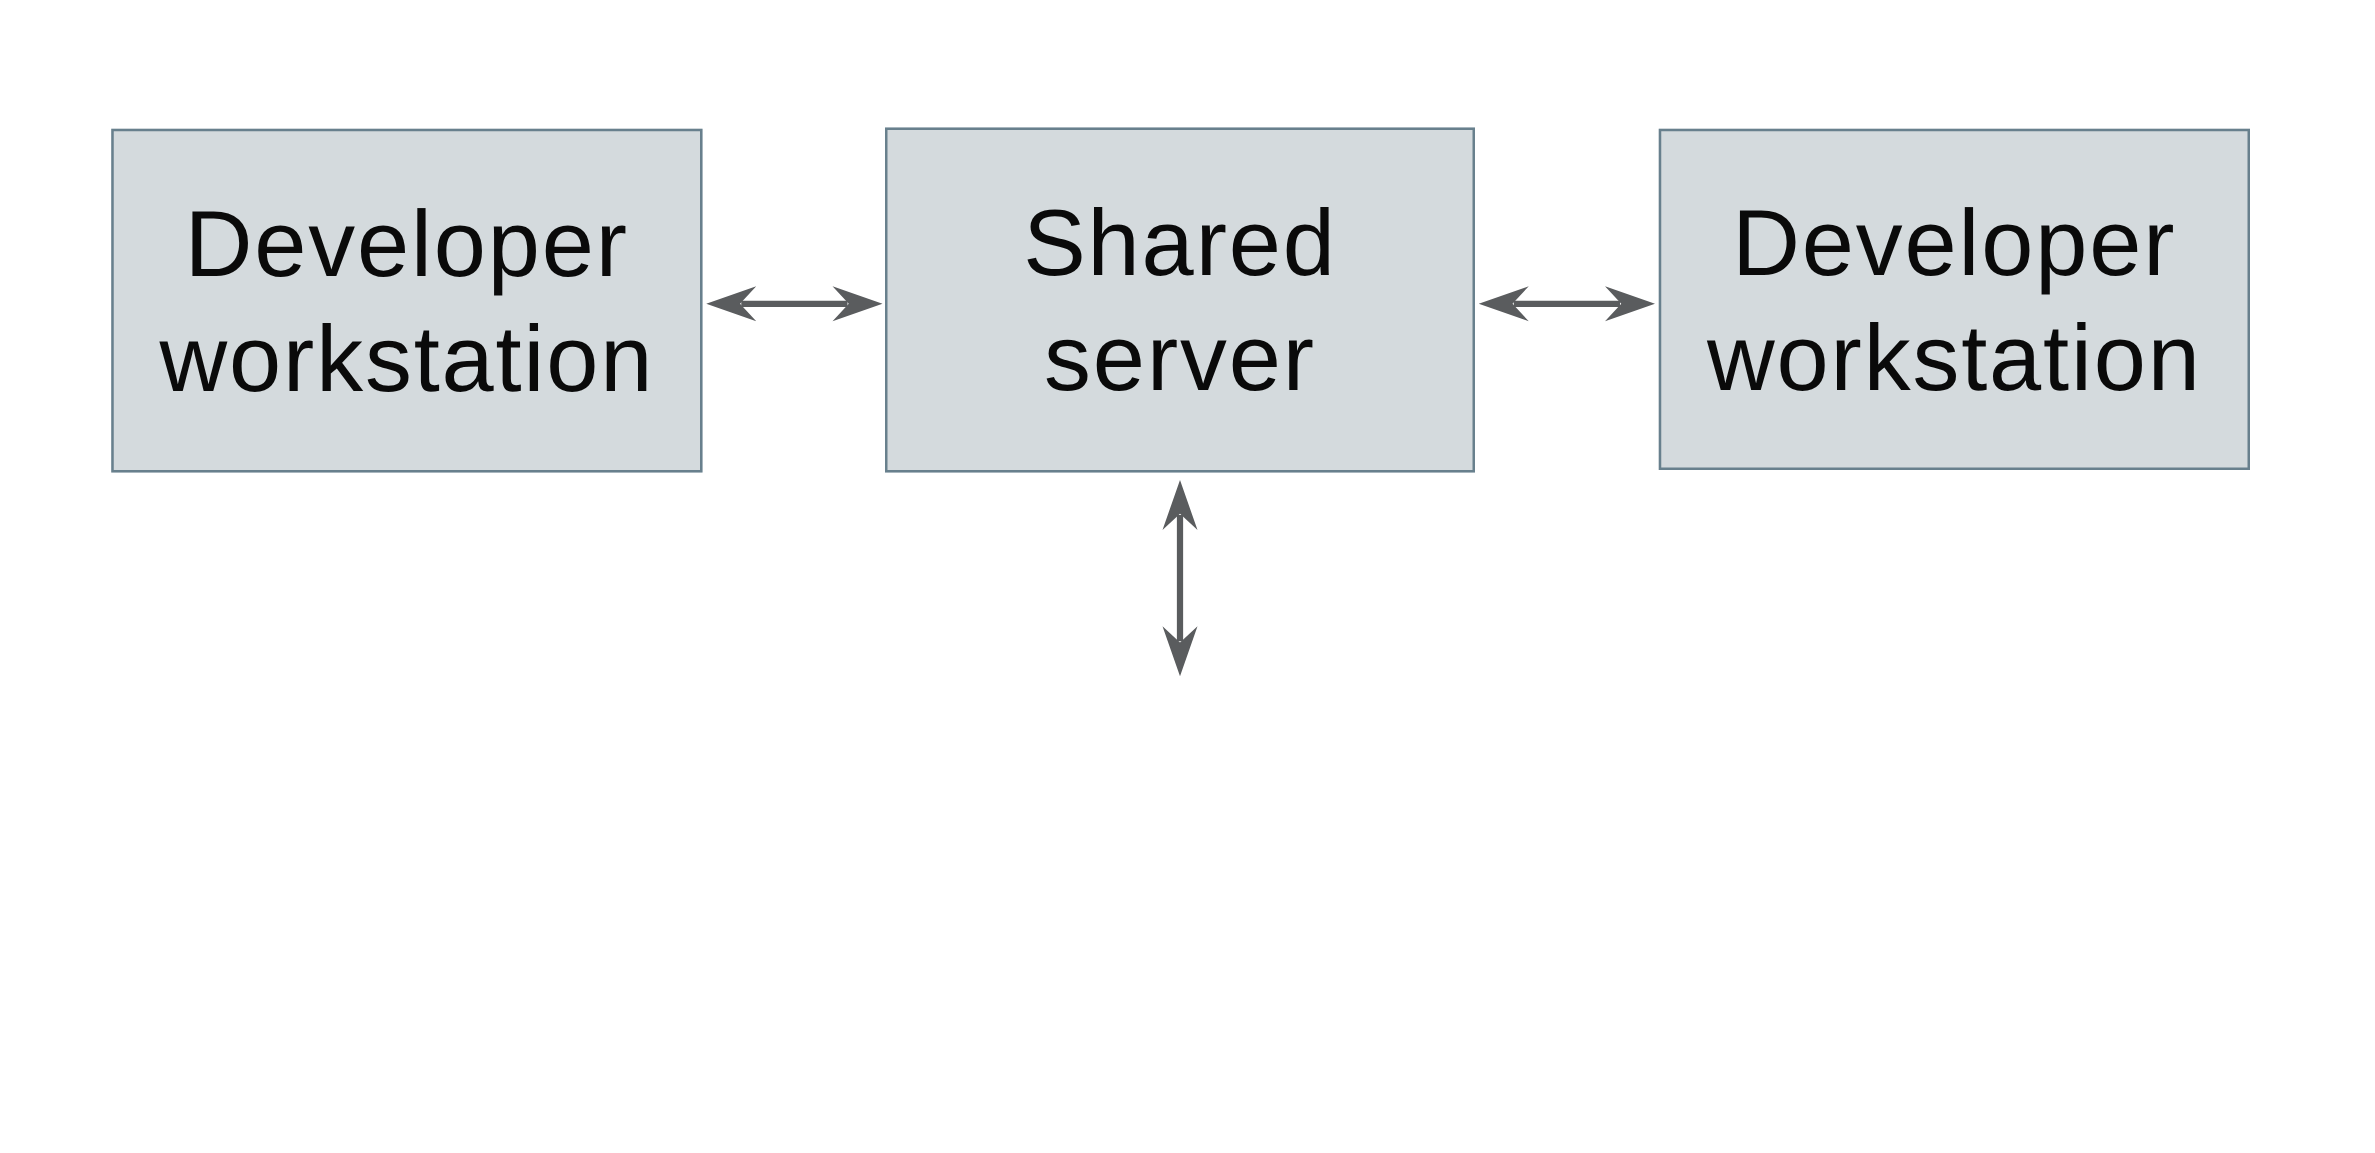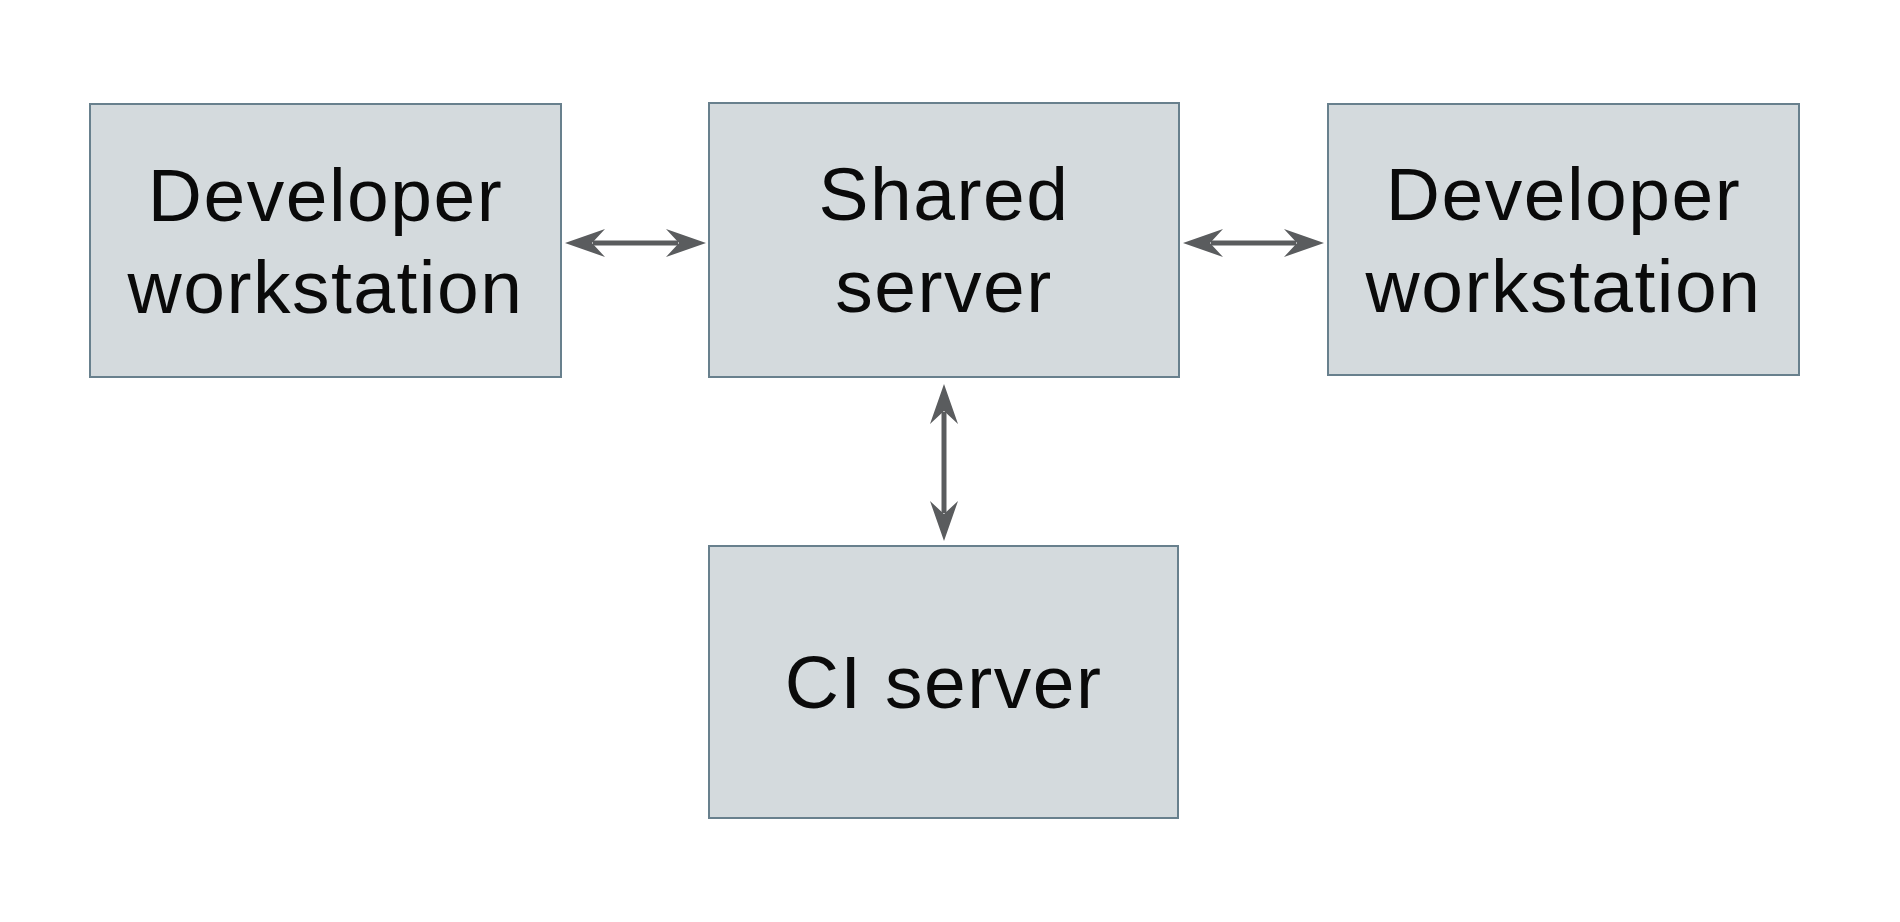--- a/index.html
+++ b/index.html
@@ -92,17 +92,14 @@
   <div class="node" id="node-shared">
     <span class="node-label">Shared
 server</span>
   </div>
 
   <div class="node" id="node-dev-right">
     <span class="node-label">Developer
 workstation</span>
   </div>
 
-  <div class="node" id="node-ci-server">
-    <span class="node-label">CI server</span>
-  </div>
 
 </div>
 
 </body></html>

